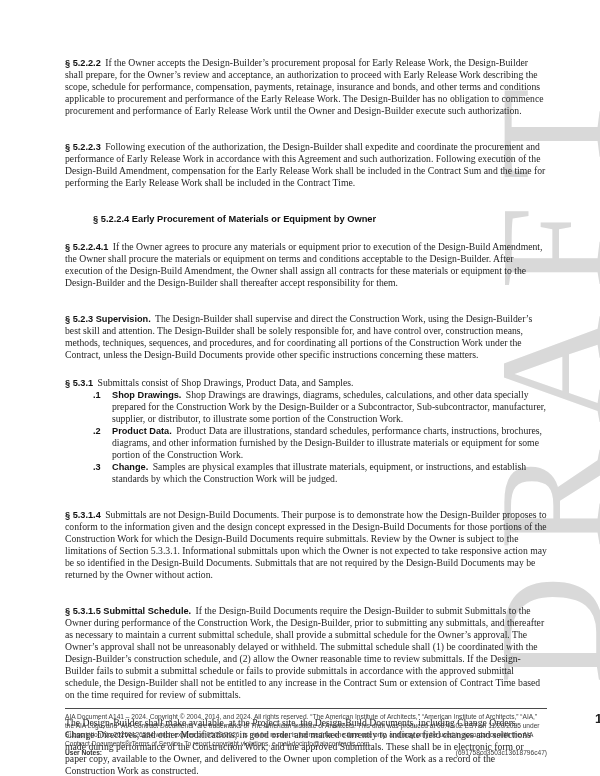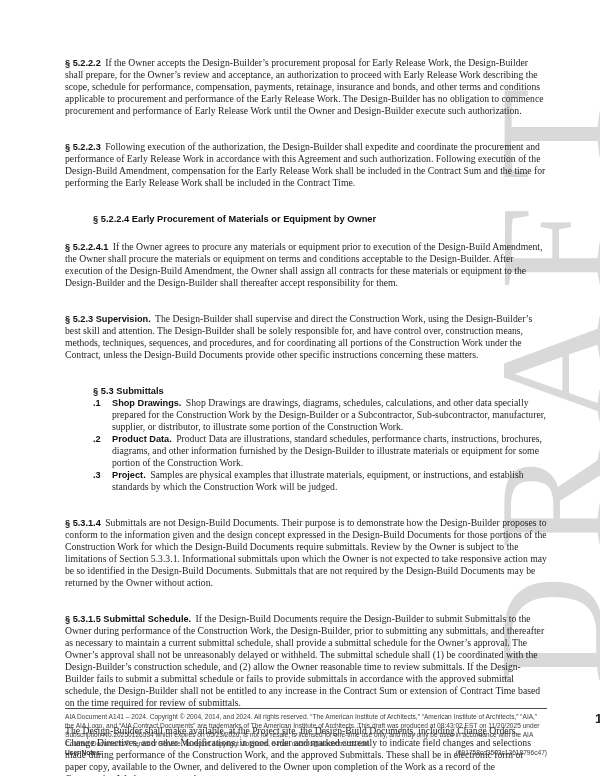--- a/index.html
+++ b/index.html
@@ -121,42 +121,45 @@
     <div class="block tight">
       <span class="sect">§ 5.2.2.4.1</span>
       <span>If the Owner agrees to procure any materials or equipment prior to execution of the Design-Build Amendment, the Owner shall procure the materials or equipment on terms and conditions acceptable to the Design-Builder. After execution of the Design-Build Amendment, the Owner shall assign all contracts for these materials or equipment to the Design-Builder and the Design-Builder shall thereafter accept responsibility for them.</span>
     </div>
 
     <div class="block">
       <span class="sect">§ 5.2.3 Supervision.</span>
       <span>The Design-Builder shall supervise and direct the Construction Work, using the Design-Builder’s best skill and attention. The Design-Builder shall be solely responsible for, and have control over, construction means, methods, techniques, sequences, and procedures, and for coordinating all portions of the Construction Work under the Contract, unless the Design-Build Documents provide other specific instructions concerning these matters.</span>
     </div>
 
-    <div class="block heading">§ 5.3 Submittals</div>
 
+    <div class="block tight">
+      <span class="sect">§ 5.3.1</span>
+      <span>Submittals consist of Shop Drawings, Product Data, and Samples.</span>
+    </div>
 
     <div class="list">
       <div class="li">
         <span class="li-num">.1</span>
         <div class="li-body">
           <span class="li-label">Shop Drawings.</span>
           <span>Shop Drawings are drawings, diagrams, schedules, calculations, and other data specially prepared for the Construction Work by the Design-Builder or a Subcontractor, Sub-subcontractor, manufacturer, supplier, or distributor, to illustrate some portion of the Construction Work.</span>
         </div>
       </div>
       <div class="li">
         <span class="li-num">.2</span>
         <div class="li-body">
           <span class="li-label">Product Data.</span>
           <span>Product Data are illustrations, standard schedules, performance charts, instructions, brochures, diagrams, and other information furnished by the Design-Builder to illustrate materials or equipment for some portion of the Construction Work.</span>
         </div>
       </div>
       <div class="li">
         <span class="li-num">.3</span>
         <div class="li-body">
-          <span class="li-label">Project.</span>
+          <span class="li-label">Change.</span>
           <span>Samples are physical examples that illustrate materials, equipment, or instructions, and establish standards by which the Construction Work will be judged.</span>
         </div>
       </div>
     </div>
 
     <div class="block">
       <span class="sect">§ 5.3.1.4</span>
       <span>Submittals are not Design-Build Documents. Their purpose is to demonstrate how the Design-Builder proposes to conform to the information given and the design concept expressed in the Design-Build Documents for those portions of the Construction Work for which the Design-Build Documents require submittals. Review by the Owner is subject to the limitations of Section 5.3.3.1. Informational submittals upon which the Owner is not expected to take responsive action may be so identified in the Design-Build Documents. Submittals that are not required by the Design-Build Documents may be returned by the Owner without action.</span>
     </div>
 

